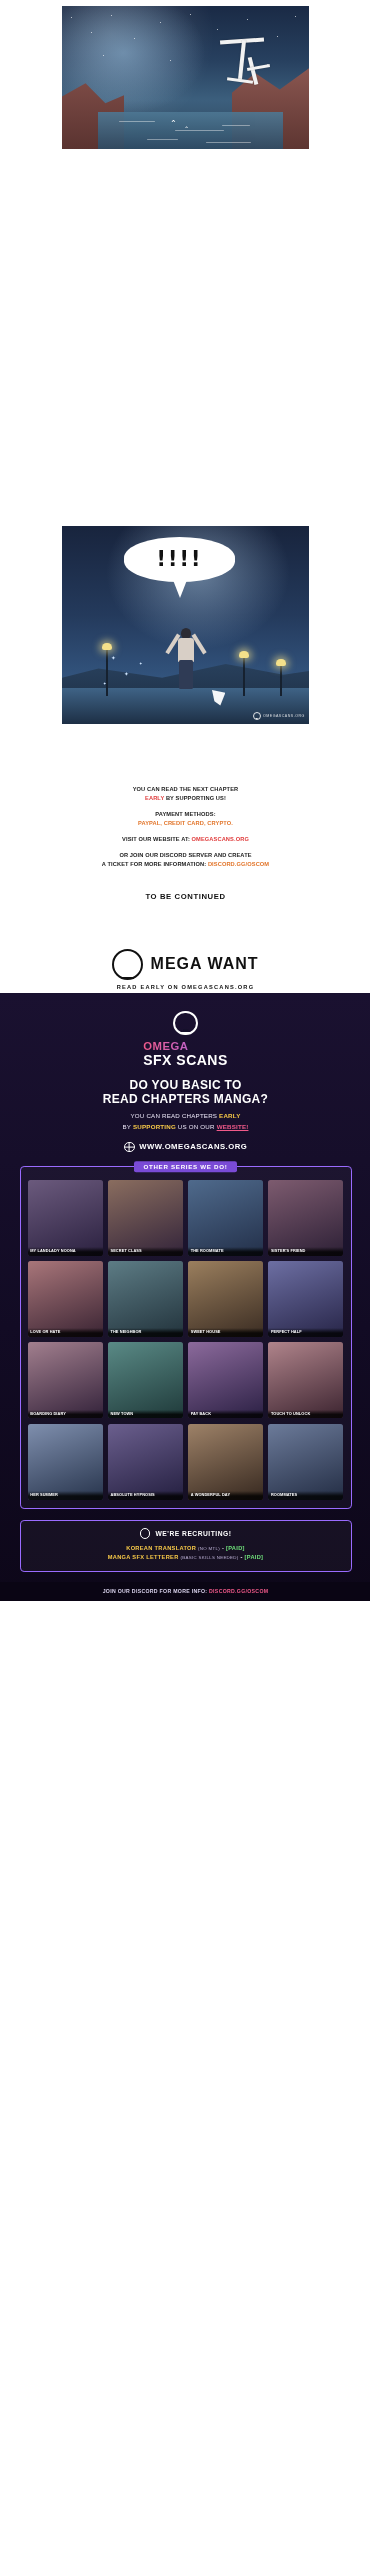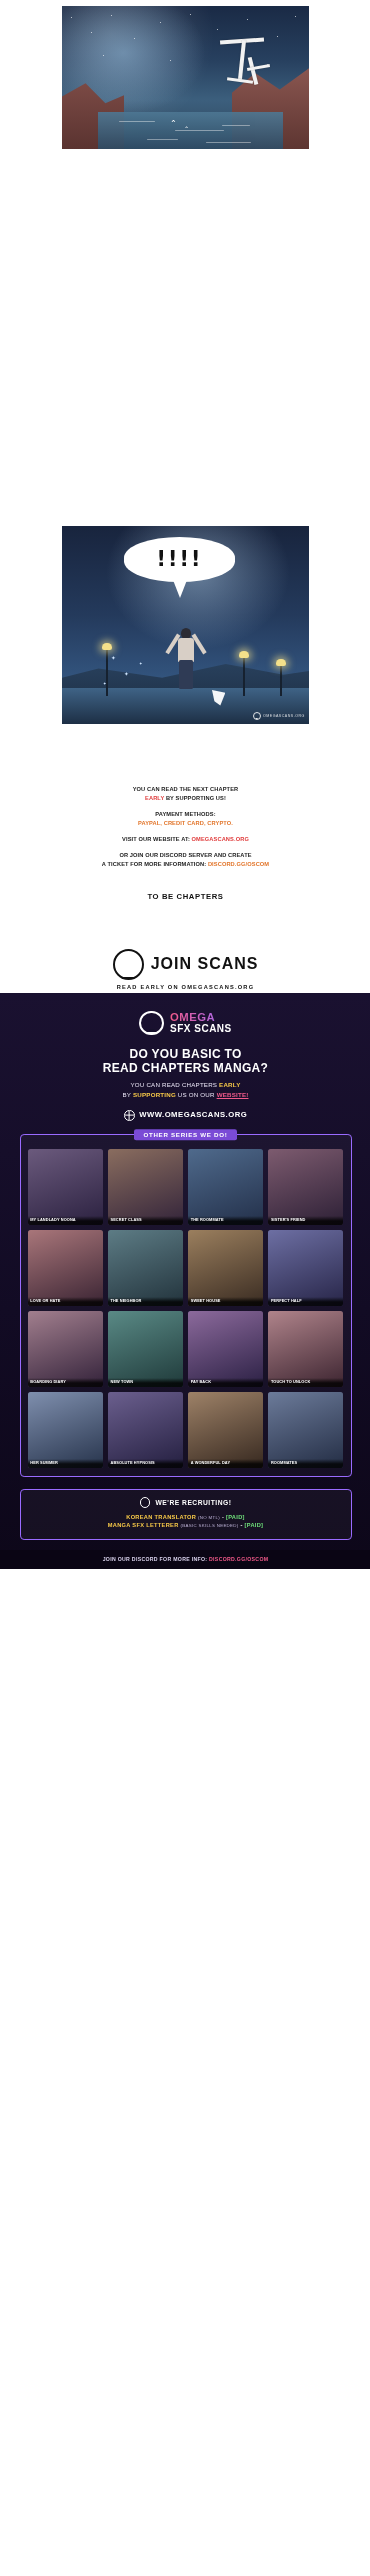--- a/index.html
+++ b/index.html
@@ -314,20 +314,21 @@
     padding: 17.5px 0 0;
     text-align: center;
     color: #fff;
     position: relative;
   }
   .promo .logo-row {
     display: flex;
     align-items: center;
     justify-content: center;
     gap: 6.2px;
+    flex-direction: column;
   }
   .promo .logo-ring {
     width: 20.6px; height: 20.6px;
     border: 2.1px solid #ffffff;
     border-radius: 50%;
     position: relative;
   }
   .promo .logo-ring::after {
     content: "";
     position: absolute;
@@ -345,21 +346,21 @@
     line-height: 1;
   }
   .promo .logo-words .l1 {
     font-size: 11.3px; font-weight: 700; letter-spacing: 0.5px;
     background: linear-gradient(90deg, #f15a8a, #9a6bff);
     -webkit-background-clip: text;
     background-clip: text;
     color: transparent;
   }
   .promo .logo-words .l2 {
-    font-size: 10px; font-weight: 700; letter-spacing: 0.5px; color: #fff;
+    font-size: 14px; font-weight: 700; letter-spacing: 0.5px; color: #fff;
   }
   .promo h2 {
     margin: 11.3px 0 5.2px;
     font-size: 12px;
     font-weight: 700;
     letter-spacing: 0.3px;
     color: #ffffff;
   }
   .promo .promo-sub {
     font-size: 6.2px;
@@ -594,27 +595,27 @@
     </div>
 
     <div class="info-gap"></div>
 
     <div class="info-line">OR JOIN OUR DISCORD SERVER AND CREATE</div>
     <div class="info-line">
       <span>A TICKET FOR MORE INFORMATION:</span>
       <span class="accent-orange">DISCORD.GG/OSCOM</span>
     </div>
 
-    <div class="to-be-continued">TO BE CHAPTERS</div>
+    <div class="to-be-continued">TO BE CONTINUED</div>
   </div>
 
   <div class="omega-banner">
     <div class="big-logo">
       <span class="ring"></span>
-      <span class="brand-text">JOIN SCANS</span>
+      <span class="brand-text">MEGA WANT</span>
     </div>
     <div class="sub-text">READ EARLY ON OMEGASCANS.ORG</div>
   </div>
 
   <div class="promo">
 
     <div class="logo-row">
       <span class="logo-ring"></span>
       <span class="logo-words">
         <div class="l1">OMEGA</div>

